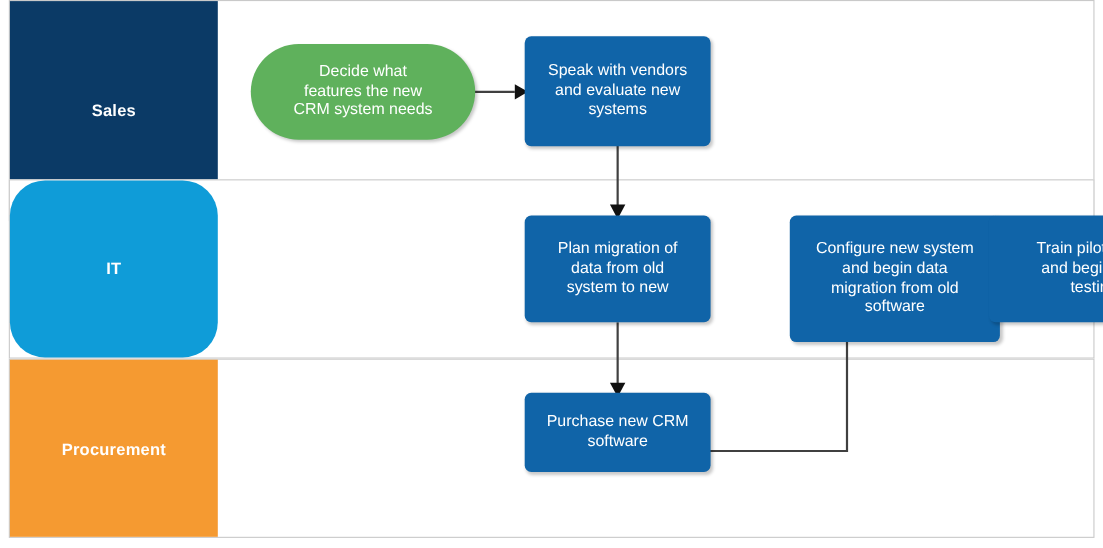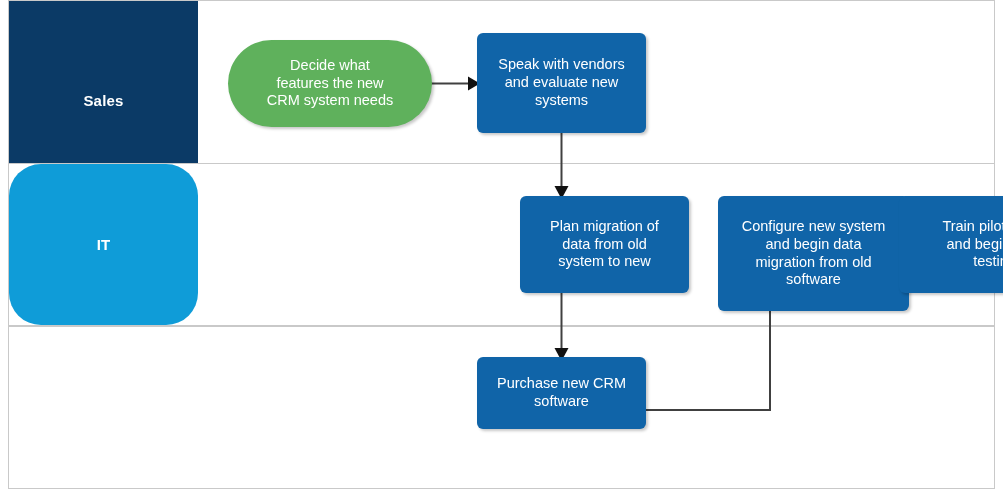--- a/index.html
+++ b/index.html
@@ -84,20 +84,23 @@
   </div>
 
   <div class="lane" style="top:163px;height:163px;">
     <div class="lane-header" style="background:#0f9cd8;border-radius:32px;">
       <span class="lane-header-label">IT</span>
     </div>
     <div class="lane-body"></div>
   </div>
 
   <div class="lane" style="top:326px;height:163px;">
+    <div class="lane-header" style="background:#f59a31;">
+      <span class="lane-header-label" style="position:absolute;left:0;right:0;top:74px;">Procurement</span>
+    </div>
     <div class="lane-body"></div>
   </div>
 
   <div class="conn" style="left:430px;top:74px;">
     <svg width="52" height="20" viewBox="0 0 52 20">
       <line x1="0" y1="9.5" x2="38" y2="9.5" stroke="#404040" stroke-width="2"></line>
       <polygon points="38,2.5 50,9.5 38,16.5" fill="#111111"></polygon>
     </svg>
   </div>
 
@@ -134,21 +137,21 @@
 features the new
 CRM system needs</span>
   </div>
 
   <div class="node process" style="left:477px;top:33px;width:169px;height:100px;">
     <span class="node-label">Speak with vendors
 and evaluate new
 systems</span>
   </div>
 
-  <div class="node process" style="left:477px;top:196px;width:169px;height:97px;margin-left:43px;">
+  <div class="node process" style="left:477px;top:196px;width:169px;height:97px;">
     <span class="node-label">Plan migration of
 data from old
 system to new</span>
   </div>
 
   <div class="node process" style="left:718px;top:196px;width:191px;height:115px;">
     <span class="node-label">Configure new system
 and begin data
 migration from old
 software</span>

